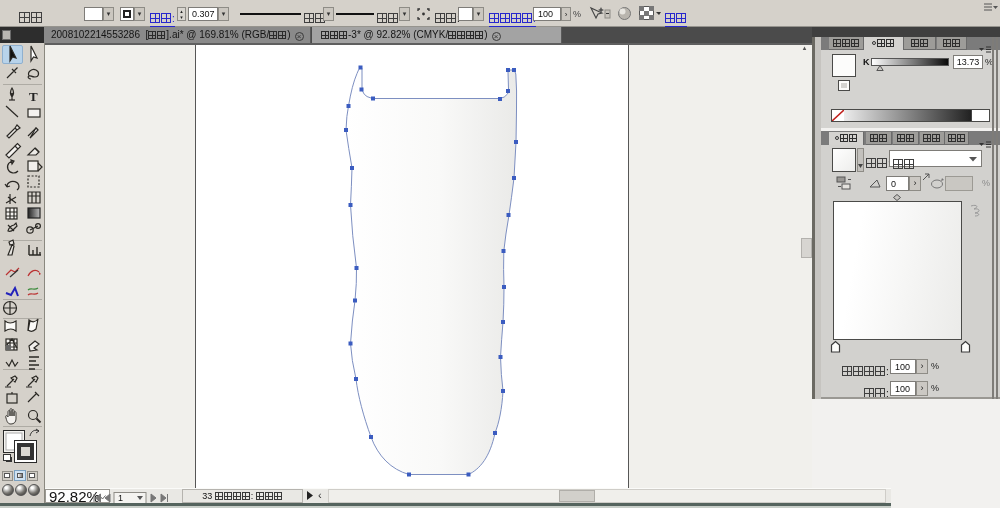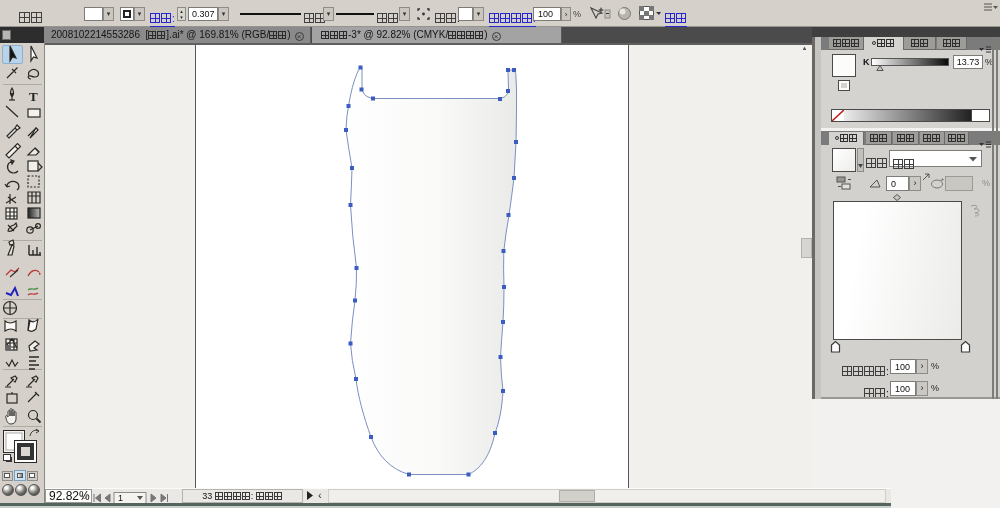--- a/index.html
+++ b/index.html
@@ -285,21 +285,21 @@
 <div class="a" style="left:916px;top:359px;width:12px;height:15px;background:#cbc8c3;border:1px solid #8e8c86;font-size:9px;color:#222;text-align:center;line-height:13px">›</div>
 <div class="a" style="left:931px;top:361px;font-size:9px;color:#222">%</div>
 <div class="a" style="left:864px;top:383px"><i class="g" style="width:10px;height:10px;"></i><i class="g" style="width:10px;height:10px;"></i><span style="font-size:10px;color:#111">:</span></div>
 <div class="a box" style="left:890px;top:381px;width:26px;height:15px;line-height:14px;padding-left:4px">100</div>
 <div class="a" style="left:916px;top:381px;width:12px;height:15px;background:#cbc8c3;border:1px solid #8e8c86;font-size:9px;color:#222;text-align:center;line-height:13px">›</div>
 <div class="a" style="left:931px;top:383px;font-size:9px;color:#222">%</div>
 <div class="a" style="left:821px;top:397px;width:179px;height:2px;background:#9a9893"></div>
 <div class="a" style="left:992px;top:37px;width:2px;height:362px;background:#7e7c78"></div>
 <div class="a" style="left:996px;top:37px;width:2px;height:362px;background:#7e7c78"></div>
 <div class="a" style="left:45px;top:488px;width:846px;height:15px;background:#e9e8e4;border-top:1px solid #fbfbf9"></div>
-<div class="a" style="left:45px;top:489px;width:47px;height:14px;background:#fdfdfc;border:1px solid #9a9892;font-size:12px;color:#111;line-height:13px;padding-left:3px">92.82%<svg style="position:absolute;right:3px;top:5px" width="7" height="5">
+<div class="a" style="left:45px;top:489px;width:65px;height:14px;background:#fdfdfc;border:1px solid #9a9892;font-size:15px;color:#111;line-height:13px;padding-left:3px">92.82%<svg style="position:absolute;right:3px;top:5px" width="7" height="5">
       <path d="M0.5 0.5L3.5 4L6.5 0.5" stroke="#666" fill="none"></path>
     </svg></div>
 <div class="a" style="left:93px;top:490px;width:80px;height:12px"><svg width="80" height="12" viewBox="0 0 80 12">
       <g stroke="#777" fill="#777">
         <path d="M1 2v8M2.5 6l5-4v8z"></path>
         <path d="M12 6l5-4v8z"></path>
       </g>
       <rect x="21" y="0.5" width="32" height="11" fill="#f4f3f0" stroke="#8e8c86"></rect>
       <text x="25" y="9" font-size="9" fill="#111">1</text>
       <path d="M44 4l3 4 3-4z" fill="#555"></path>

